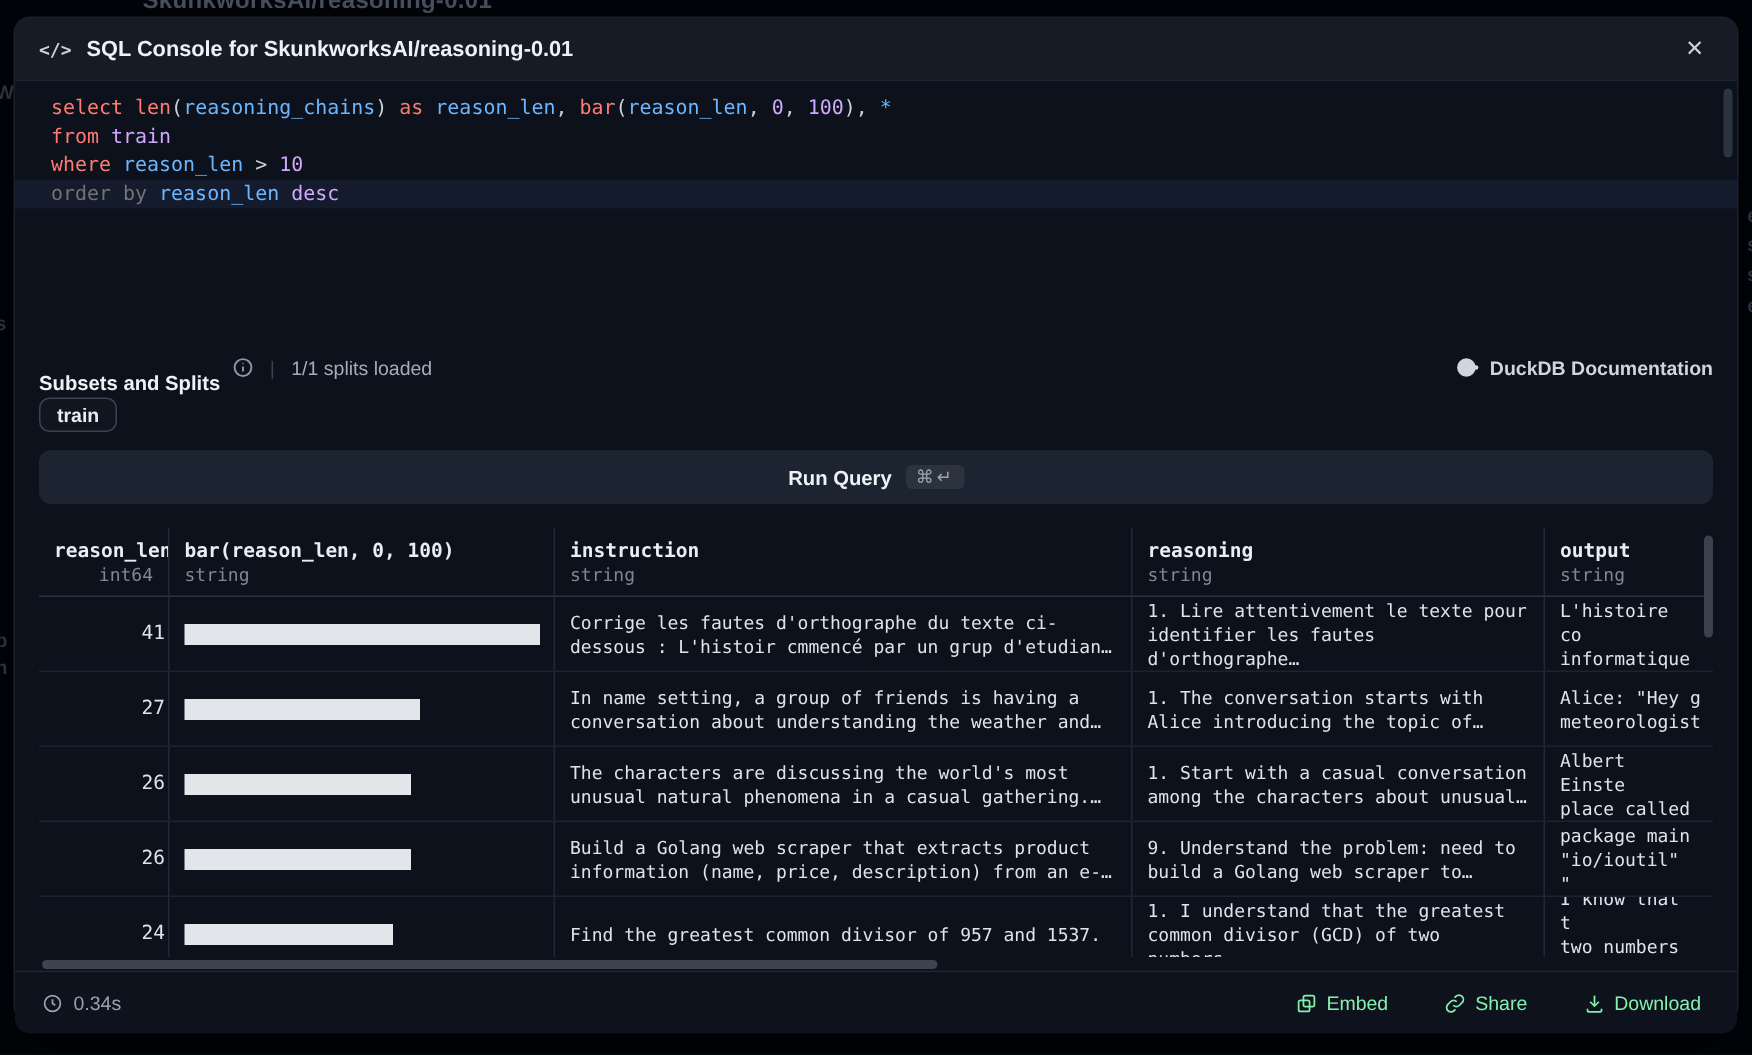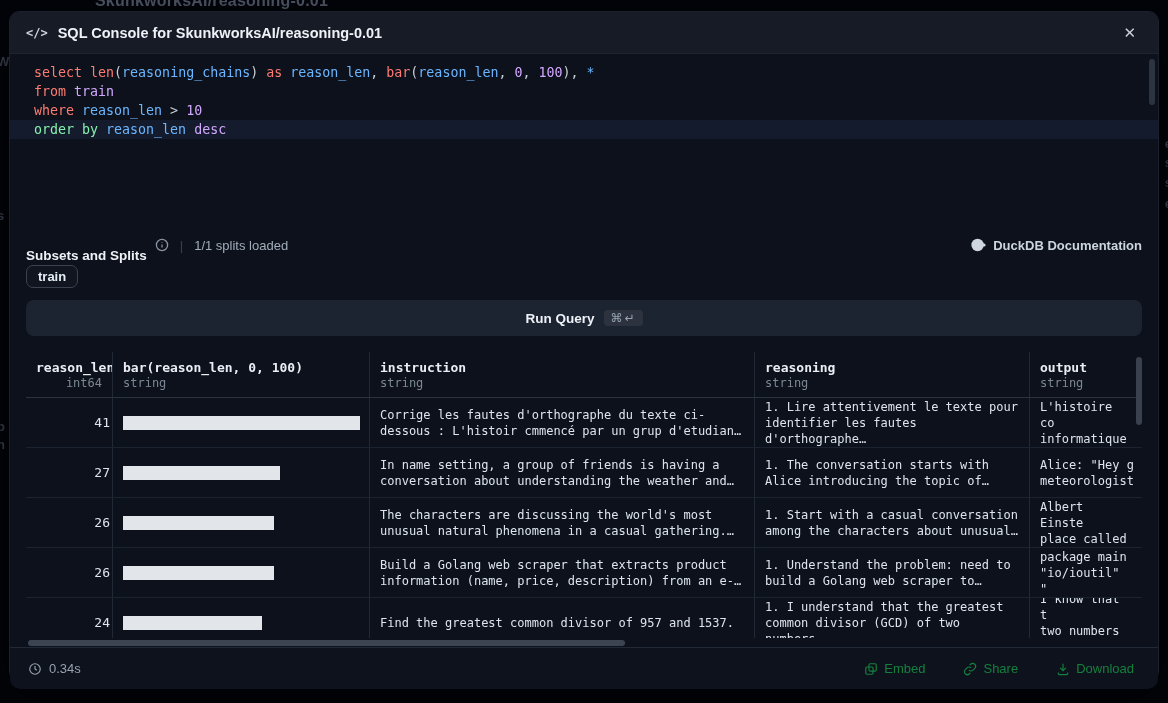--- a/index.html
+++ b/index.html
@@ -124,21 +124,21 @@
 
   
   .modal-footer{
     margin-top:auto;flex:none;height:41px;border-top:1px solid #222936;
     background:#0d121d;border-radius:0 0 10px 10px;
     display:flex;align-items:center;padding:0 18px;
   }
   .time{display:flex;align-items:center;gap:7px;color:#98a2b0;font-size:13px;}
   .actions{margin-left:auto;display:flex;gap:26px;}
   .action{
-    display:flex;align-items:center;gap:6px;color:#15803d;font-size:13px;
+    display:flex;align-items:center;gap:6px;color:#86efac;font-size:13px;
     background:none;border:none;cursor:pointer;font-family:inherit;
   }
   .icon-svg{display:block;}
 </style>
 </head>
 <body>
 
 <div class="bd-top">SkunkworksAI/reasoning-0.01</div>
 <div class="bd-left" id="bd-left">
     <span style="top: 54px;">W</span>
@@ -159,21 +159,21 @@
     <span class="code-glyph">&lt;/&gt;</span>
     <h1 class="modal-title">SQL Console for SkunkworksAI/reasoning-0.01</h1>
     <button class="close-btn">✕</button>
   </div>
 
   <div class="editor">
     <div id="editor-lines">
         <div class="code-line"><span style="color: rgb(255, 123, 114);">select </span><span style="color: rgb(255, 123, 114);">len</span><span style="color: rgb(201, 209, 217);">(</span><span style="color: rgb(108, 182, 255);">reasoning_chains</span><span style="color: rgb(201, 209, 217);">) </span><span style="color: rgb(255, 123, 114);">as </span><span style="color: rgb(108, 182, 255);">reason_len</span><span style="color: rgb(201, 209, 217);">, </span><span style="color: rgb(255, 123, 114);">bar</span><span style="color: rgb(201, 209, 217);">(</span><span style="color: rgb(108, 182, 255);">reason_len</span><span style="color: rgb(201, 209, 217);">, </span><span style="color: rgb(210, 168, 255);">0</span><span style="color: rgb(201, 209, 217);">, </span><span style="color: rgb(210, 168, 255);">100</span><span style="color: rgb(201, 209, 217);">), </span><span style="color: rgb(108, 182, 255);">*</span></div>
         <div class="code-line"><span style="color: rgb(255, 123, 114);">from </span><span style="color: rgb(210, 168, 255);">train</span></div>
         <div class="code-line"><span style="color: rgb(255, 123, 114);">where </span><span style="color: rgb(108, 182, 255);">reason_len</span><span style="color: rgb(201, 209, 217);"> &gt; </span><span style="color: rgb(210, 168, 255);">10</span></div>
-        <div class="code-line hl"><span style="color: #86efac;">order by </span><span style="color: rgb(108, 182, 255);">reason_len</span><span style="color: rgb(201, 209, 217);"> </span><span style="color: rgb(210, 168, 255);">desc</span></div>
+        <div class="code-line hl"><span style="color: #737373;">order by </span><span style="color: rgb(108, 182, 255);">reason_len</span><span style="color: rgb(201, 209, 217);"> </span><span style="color: rgb(210, 168, 255);">desc</span></div>
       </div>
     <div class="editor-scrollbar"></div>
   </div>
 
   <div class="subsets-row">
     <span class="subsets-title">Subsets and Splits</span>
     <span class="info-icon">
       <svg class="icon-svg" width="14" height="14" viewBox="0 0 14 14" fill="none" stroke="currentColor" stroke-width="1.3">
         <circle cx="7" cy="7" r="5.6"></circle>
         <path d="M7 6.4v3.2"></path>
@@ -281,21 +281,21 @@
         <div class="trow tgrid">
           <div class="td num">26</div>
           <div class="td barcell">
             <div class="bar" style="width: 150.8px; background: rgb(226, 230, 235);"></div>
           </div>
           <div class="td text">
             <span class="clamp">Build a Golang web scraper that extracts product
 information (name, price, description) from an e-…</span>
           </div>
           <div class="td text">
-            <span class="clamp">1. Understand the problem: need to
+            <span class="clamp">9. Understand the problem: need to
 build a Golang web scraper to…</span>
           </div>
           <div class="td text">
             <span class="clamp">package main
 "io/ioutil" "</span>
           </div>
         </div>
         <div class="trow tgrid">
           <div class="td num">24</div>
           <div class="td barcell">

